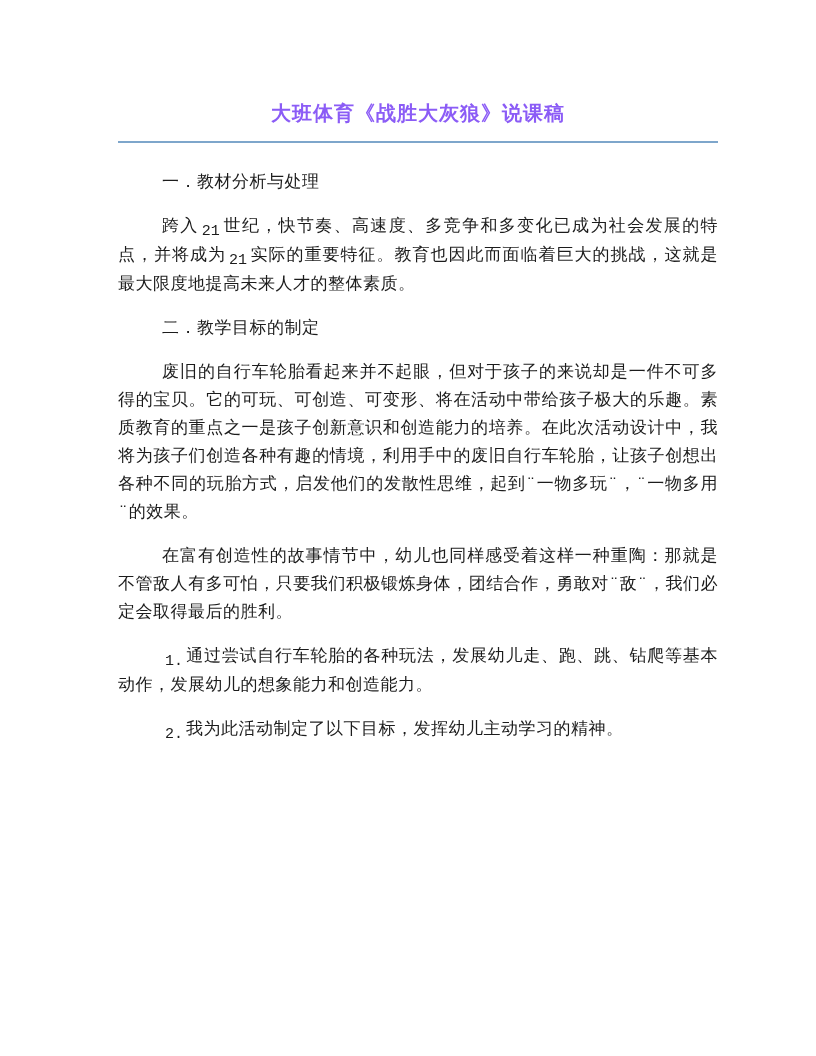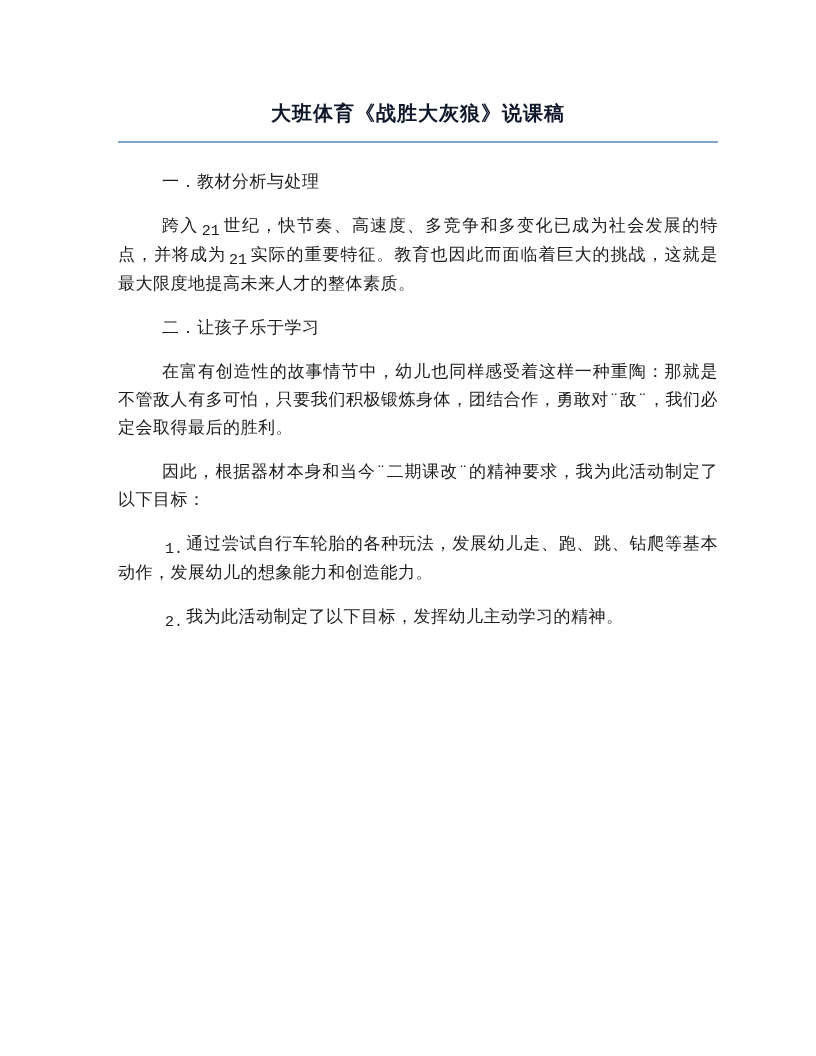--- a/index.html
+++ b/index.html
@@ -17,21 +17,21 @@
     padding: 100px 98px 40px 118px;
     font-family: "Liberation Sans", "DejaVu Sans", sans-serif;
     color: #1c1c1c;
   }
   .doc-title {
     margin: 0 0 14px 0;
     text-align: center;
     font-size: 20px;
     font-weight: bold;
     letter-spacing: 1px;
-    color: #0f172a;
+    color: #8b5cf6;
   }
   .divider {
     border: none;
     border-top: 2px solid #7ea6cb;
     margin: 0 0 26px 0;
   }
   .block {
     font-size: 17px;
     line-height: 28px;
     margin: 0 0 16px 0;
@@ -55,19 +55,19 @@
 </style>
 </head>
 <body>
 
 <div class="page">
   <h1 class="doc-title">大班体育《战胜大灰狼》说课稿</h1>
   <hr class="divider">
 
   <p class="block heading indent"><span>一．教材分析与处理</span></p>
   <p class="block indent"><span>跨入</span><span class="num">21</span><span>世纪，快节奏、高速度、多竞争和多变化已成为社会发展的特点，并将成为</span><span class="num">21</span><span>实际的重要特征。教育也因此而面临着巨大的挑战，这就是最大限度地提高未来人才的整体素质。</span></p>
-  <p class="block heading indent"><span>二．让孩子乐于学习</span></p>
+  <p class="block heading indent"><span>二．教学目标的制定</span></p>
+  <p class="block indent"><span>废旧的自行车轮胎看起来并不起眼，但对于孩子的来说却是一件不可多得的宝贝。它的可玩、可创造、可变形、将在活动中带给孩子极大的乐趣。素质教育的重点之一是孩子创新意识和创造能力的培养。在此次活动设计中，我将为孩子们创造各种有趣的情境，利用手中的废旧自行车轮胎，让孩子创想出各种不同的玩胎方式，启发他们的发散性思维，起到¨一物多玩¨，¨一物多用¨的效果。</span></p>
   <p class="block indent"><span>在富有创造性的故事情节中，幼儿也同样感受着这样一种重陶：那就是不管敌人有多可怕，只要我们积极锻炼身体，团结合作，勇敢对¨敌¨，我们必定会取得最后的胜利。</span></p>
-  <p class="block indent"><span>因此，根据器材本身和当今¨二期课改¨的精神要求，我为此活动制定了以下目标：</span></p>
   <p class="block indent"><span class="num">1.</span><span>通过尝试自行车轮胎的各种玩法，发展幼儿走、跑、跳、钻爬等基本动作，发展幼儿的想象能力和创造能力。</span></p>
   <p class="block indent"><span class="num">2.</span><span>我为此活动制定了以下目标，发挥幼儿主动学习的精神。</span></p>
 
 </div>
 
 </body></html>

